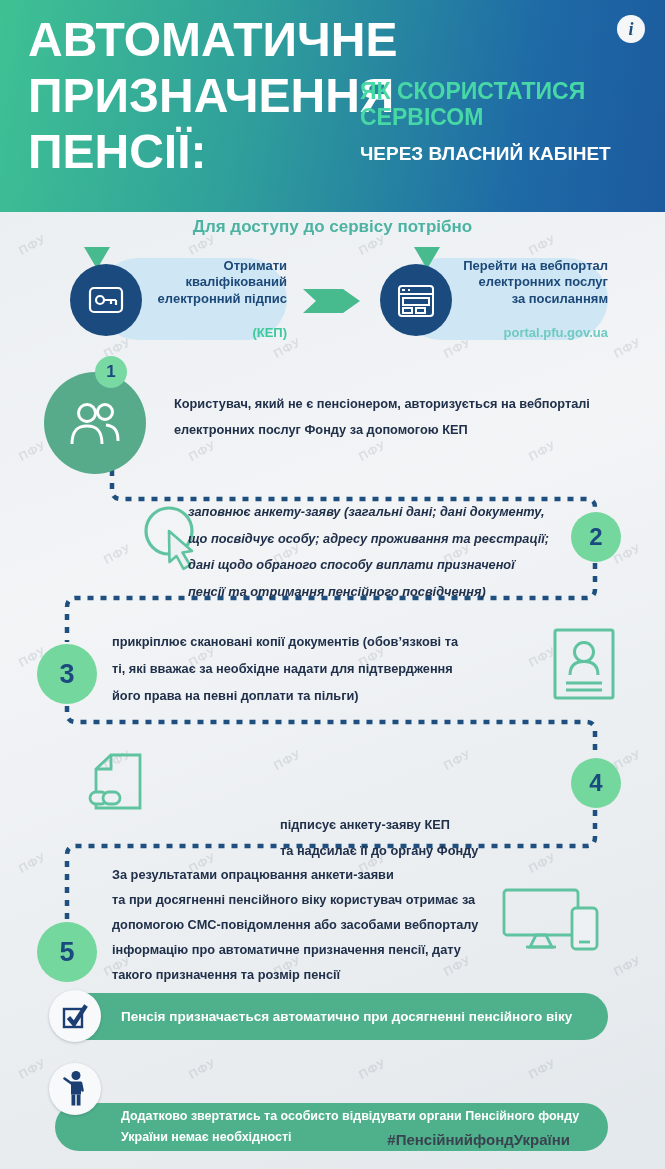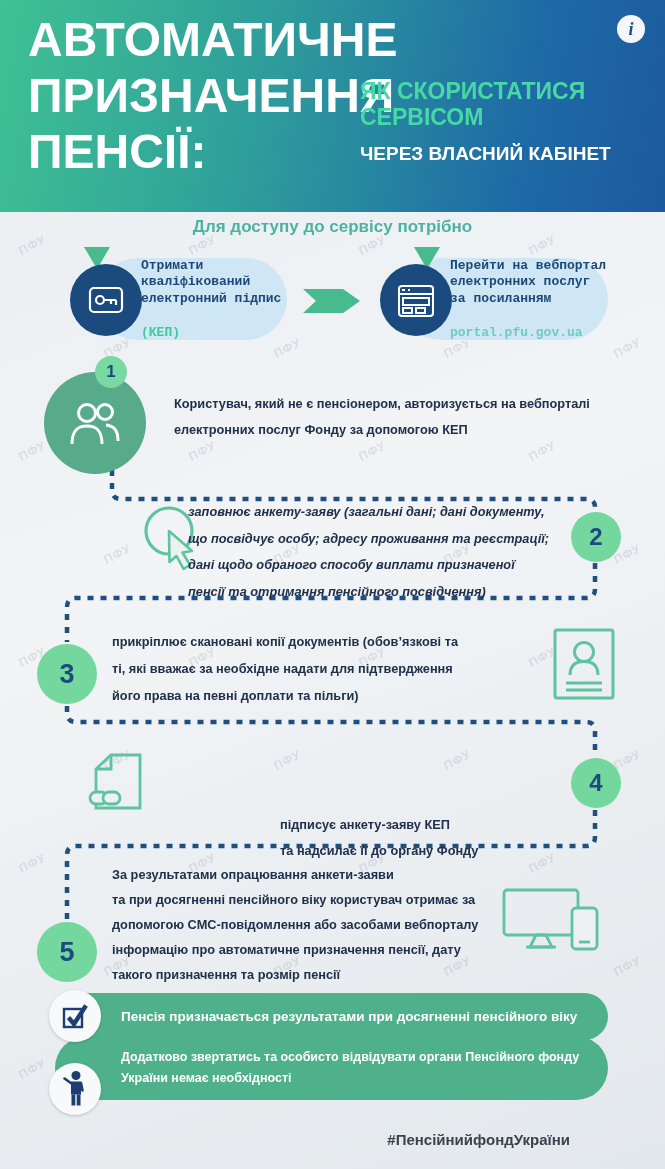--- a/index.html
+++ b/index.html
@@ -27,22 +27,22 @@
     color:#4cb3a2;font-size:17px;font-weight:bold;}
   .tri{position:absolute;width:0;height:0;z-index:3;
     border-left:13px solid transparent;border-right:13px solid transparent;
     border-top:22px solid #47ba8e;}
   .tri-l{left:84px;top:247px;}
   .tri-r{left:414px;top:247px;}
   .card{position:absolute;top:258px;height:82px;background:#cfe7f4;border-radius:41px;
     z-index:2;display:flex;align-items:center;}
   .card-l{left:97px;width:190px;padding-left:44px;box-sizing:border-box;}
   .card-r{left:400px;width:208px;padding-left:50px;box-sizing:border-box;}
-  .card-text{width:100%;text-align:left;color:#1c4979;font-size:13px;font-weight:bold;
-    line-height:16.5px;white-space:pre-line;font-family:Liberation Mono, monospace;}
+  .card-text{width:100%;text-align:right;color:#1c4979;font-size:13px;font-weight:bold;
+    line-height:16.5px;white-space:pre-line;}
   .card-accent{color:#3ec99c;font-size:13px;font-weight:bold;line-height:17px;}
   .card-link{color:#6fcac2;font-size:13px;font-weight:bold;line-height:17px;cursor:pointer;}
   .ccirc{position:absolute;top:264px;width:72px;height:72px;border-radius:50%;
     background:#1b4a7e;z-index:3;display:flex;align-items:center;justify-content:center;}
   .ccirc-l{left:70px;}
   .ccirc-r{left:380px;}
   .arrow{position:absolute;left:303px;top:288px;z-index:2;}
   
   .flow{position:absolute;left:0;top:0;z-index:2;}
   
@@ -66,21 +66,21 @@
   .t5{left:112px;top:862px;width:400px;line-height:25px;text-align:left;}
   .sicon{position:absolute;z-index:2;}
   .icon-cursor{left:138px;top:502px;}
   .icon-idcard{left:552px;top:627px;}
   .icon-doclink{left:84px;top:752px;}
   .icon-devices{left:502px;top:888px;}
   
   .banner{position:absolute;left:55px;width:553px;background:#4fb18b;z-index:2;
     display:flex;align-items:center;box-sizing:border-box;padding-left:66px;padding-right:10px;}
   .b1{top:993px;height:47px;border-radius:24px;}
-  .b2{top:1036px;height:64px;border-radius:32px;}
+  .b2{top:1103px;height:48px;border-radius:32px;}
   .btext{color:#ffffff;font-weight:bold;}
   .b1 .btext{font-size:13.5px;white-space:nowrap;}
   .b2 .btext{font-size:12.5px;line-height:21px;white-space:pre-line;}
   .bcirc{position:absolute;width:52px;height:52px;border-radius:50%;background:#f7f9fa;
     z-index:3;display:flex;align-items:center;justify-content:center;
     box-shadow:0 1px 3px rgba(40,60,80,0.25);}
   .bc1{left:49px;top:990px;}
   .bc2{left:49px;top:1063px;}
   
   .footer{position:absolute;left:0;top:1131px;width:570px;text-align:right;z-index:2;
@@ -253,21 +253,21 @@
     <svg width="100" height="64" viewBox="0 0 100 64" fill="none" stroke="#5fc3a0" stroke-width="2.8">
       <rect x="2" y="2" width="74" height="45" rx="3"></rect>
       <path d="M34 47 L44 47 L50 59 L28 59 Z"></path>
       <path d="M24 59 H54"></path>
       <rect x="70" y="20" width="25" height="41" rx="4" fill="#eef1f3"></rect>
       <path d="M77 54 H88"></path>
     </svg>
   </div>
 
   <div class="banner b1">
-    <div class="btext">Пенсія призначається результатами при досягненні пенсійного віку</div>
+    <div class="btext">Пенсія призначається автоматично при досягненні пенсійного віку</div>
   </div>
   <div class="bcirc bc1">
     <svg width="30" height="30" viewBox="0 0 30 30" fill="none">
       <rect x="4" y="8" width="18" height="18" stroke="#1b3f72" stroke-width="2.4"></rect>
       <path d="M8.5 16.5 L14 23 L26 4.5" stroke="#1b3f72" stroke-width="4.4"></path>
     </svg>
   </div>
 
   <div class="banner b2">
     <div class="btext">Додатково звертатись та особисто відвідувати органи Пенсійного фонду

